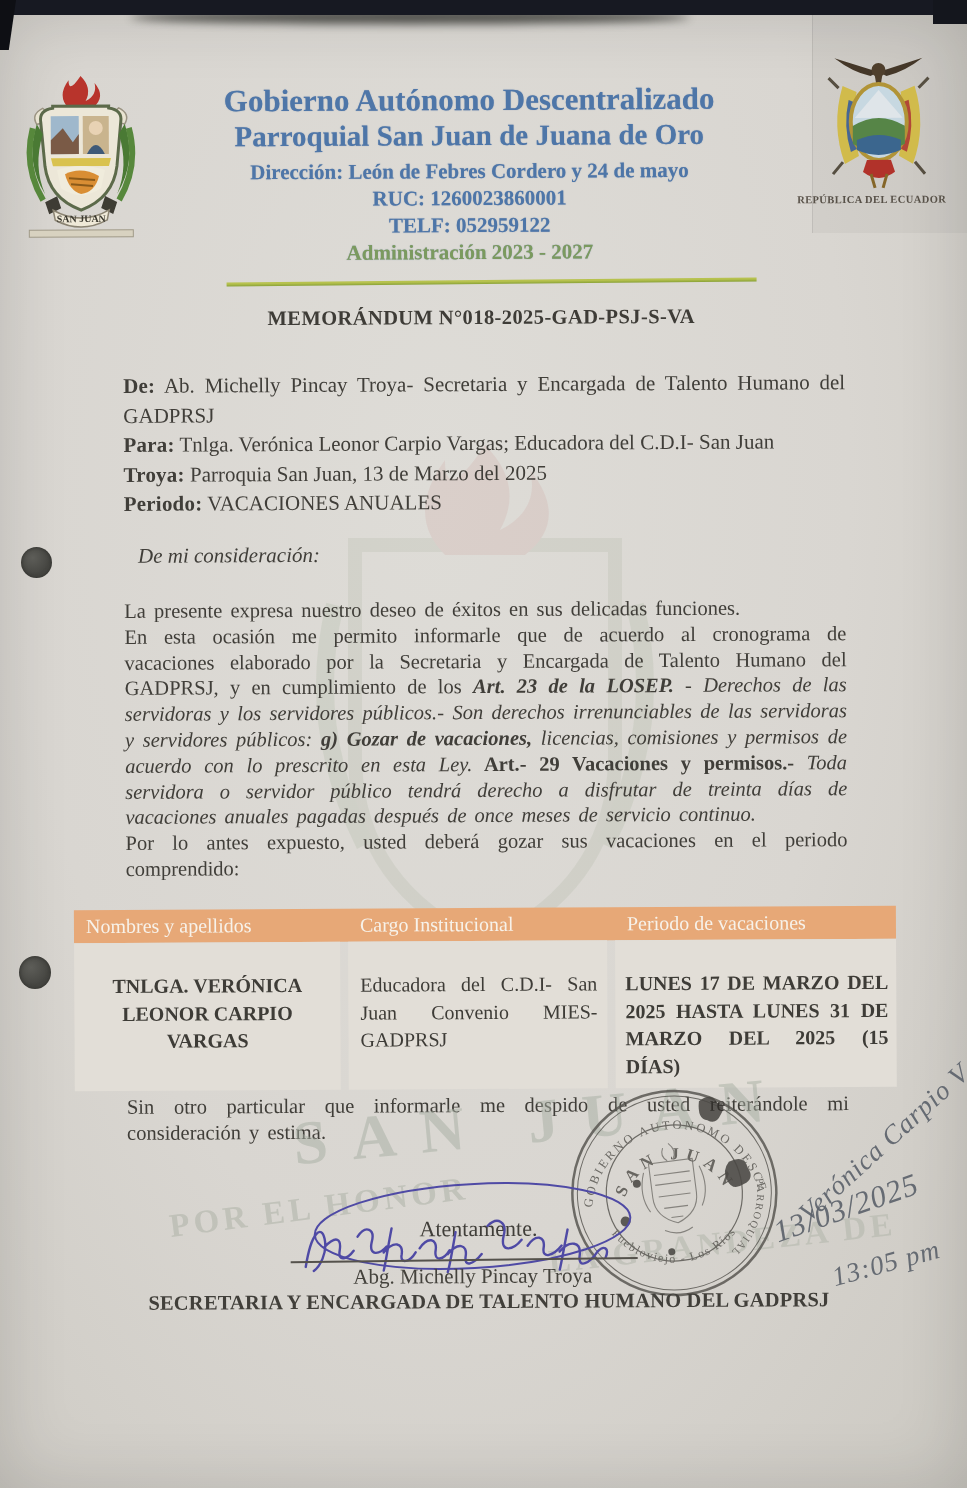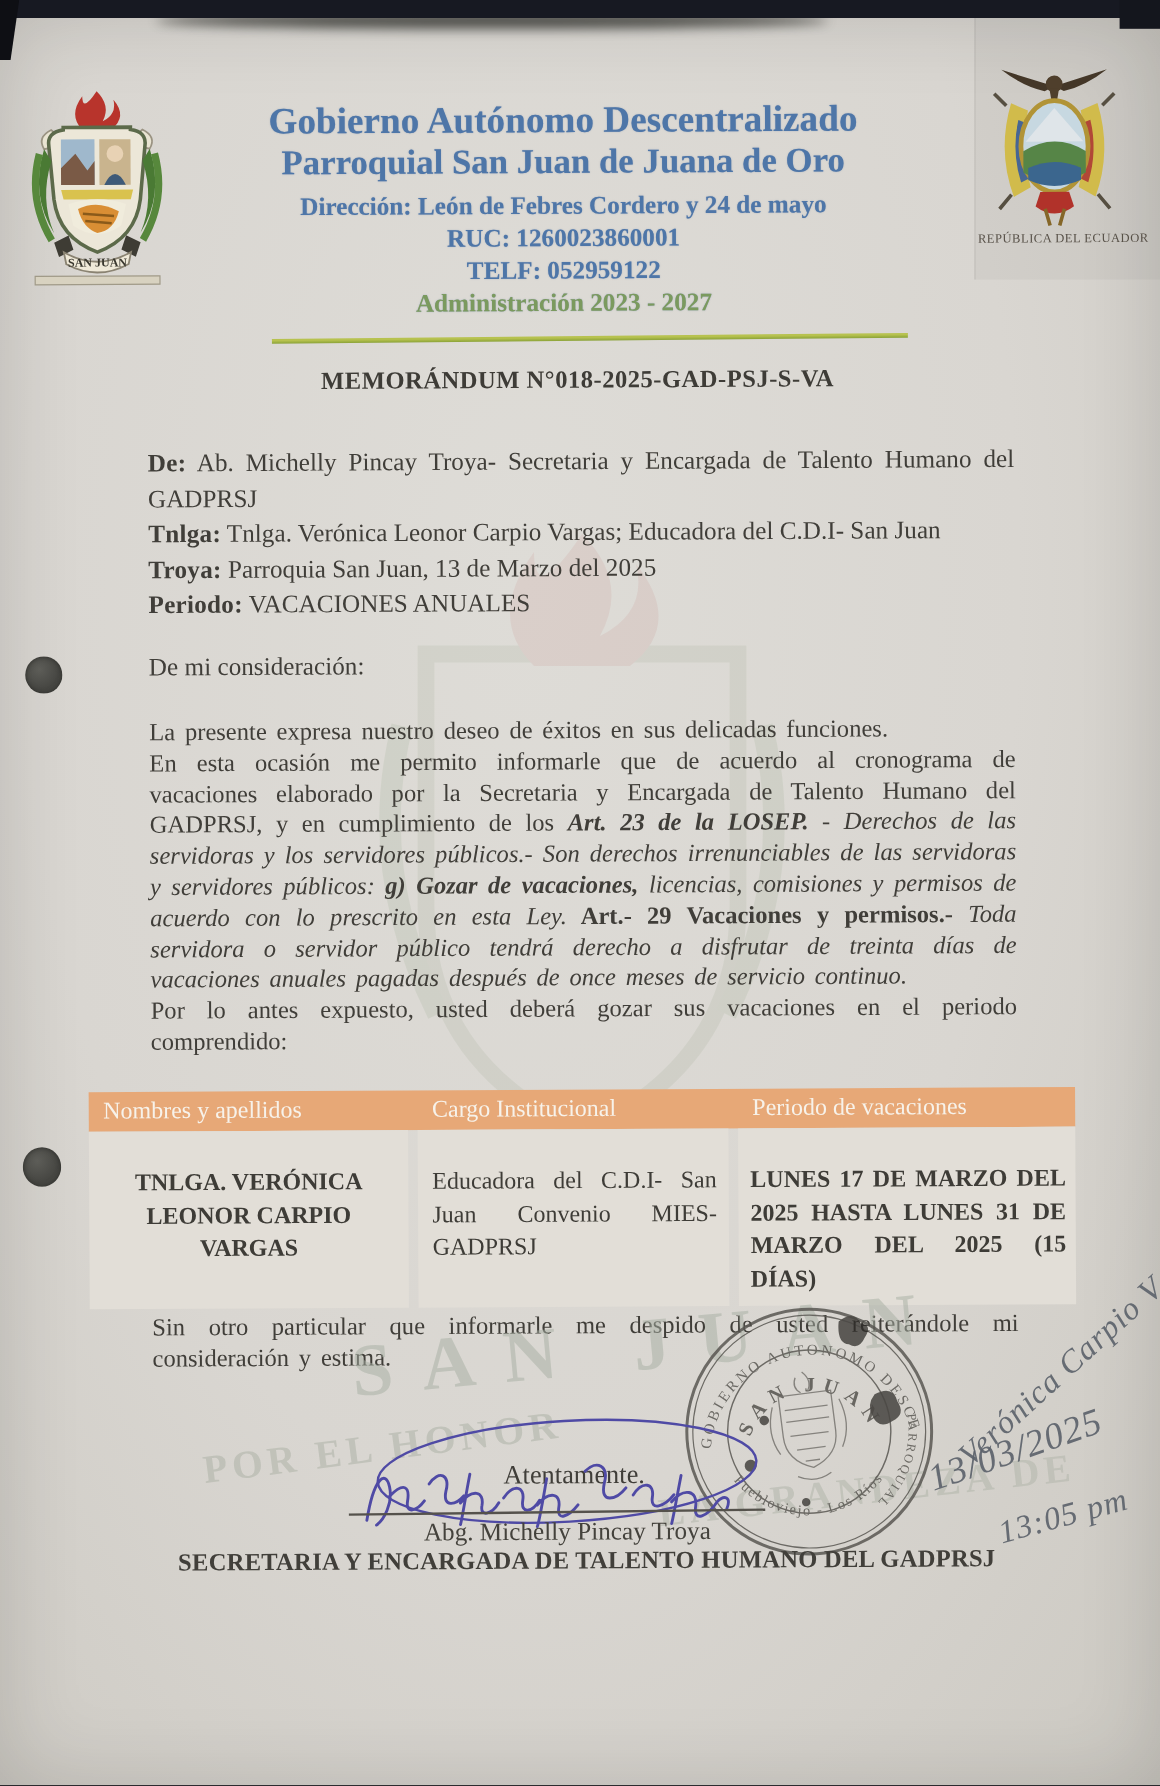--- a/index.html
+++ b/index.html
@@ -27,32 +27,32 @@
   
   .hdr-text{position:absolute;left:150px;top:82px;width:645px;text-align:center;color:#4e76a8;
             text-shadow:0 0 1px rgba(60,95,150,.5);}
   .hdr-l1{font-size:31px;font-weight:bold;line-height:1.15;}
   .hdr-l2{font-size:29px;font-weight:bold;line-height:1.2;}
   .hdr-l3{font-size:21px;font-weight:bold;margin-top:6px;line-height:1.25;}
   .hdr-l4,.hdr-l5{font-size:21px;font-weight:bold;line-height:1.3;}
   .hdr-admin{font-size:21px;font-weight:bold;color:#7b9a5e;line-height:1.3;}
   .green-rule{position:absolute;left:229px;top:280px;width:530px;height:4px;
               background:linear-gradient(#b7c24f 35%,#8aa238 100%);transform:rotate(-.25deg);}
-  .rep-caption{position:absolute;left:800px;top:196px;width:160px;text-align:right;
-               font-size:10.5px;font-weight:normal;letter-spacing:.4px;color:#5b544b;}
+  .rep-caption{position:absolute;left:800px;top:196px;width:160px;text-align:left;
+               font-size:10.5px;font-weight:bold;letter-spacing:.4px;color:#5b544b;}
   .arms-left{position:absolute;left:26px;top:68px;}
   .arms-right{position:absolute;left:812px;top:58px;}
 
   
   .doc-title{position:absolute;left:0;top:306px;width:967px;text-align:center;
              font-size:20.5px;font-weight:bold;letter-spacing:.4px;color:#3e3c37;}
   .meta{position:absolute;left:125px;top:370px;width:722px;font-size:21px;
         line-height:29.5px;color:#403e39;text-align:justify;}
   .meta b{letter-spacing:.2px;}
-  .salutation{position:absolute;left:125px;top:542px;font-size:21px;color:#403e39;}
+  .salutation{position:absolute;left:139px;top:542px;font-size:21px;color:#403e39;font-style:italic;}
   .body-block{position:absolute;left:125px;top:597px;width:722px;font-size:20.5px;
               line-height:25.8px;color:#403e39;text-align:justify;word-spacing:3px;}
   .body-block .b{font-weight:bold;}
   .body-block .i{font-style:italic;}
   .body-block .bi{font-weight:bold;font-style:italic;}
 
   
   .vac-table{position:absolute;left:73px;top:908px;width:822px;}
   .vac-head{display:flex;gap:8px;background:#e7a877;height:33px;align-items:center;
             color:#f7f2ea;font-size:20px;}
@@ -154,21 +154,21 @@
       <path d="M58 104 L82 104 L86 116 Q70 128 54 116 Z" fill="#b8342c"></path>
       <path d="M62 118 L66 132 M78 118 L74 132" stroke="#8a6a2a" stroke-width="3"></path>
       <path d="M30 32 L20 22 M110 32 L120 22 M34 106 L24 118 M106 106 L116 118" stroke="#5a5244" stroke-width="3"></path>
     </svg>
     <div class="rep-caption">REPÚBLICA DEL ECUADOR</div>
 
     <div class="doc-title">MEMORÁNDUM N°018-2025-GAD-PSJ-S-VA</div>
 
     <div class="meta">
       <div><b>De:</b><span> Ab. Michelly Pincay Troya- Secretaria y Encargada de Talento Humano del GADPRSJ</span></div>
-      <div><b>Tnlga:</b><span> Tnlga. Verónica Leonor Carpio Vargas; Educadora del C.D.I- San Juan</span></div>
+      <div><b>Para:</b><span> Tnlga. Verónica Leonor Carpio Vargas; Educadora del C.D.I- San Juan</span></div>
       <div><b>Troya:</b><span> Parroquia San Juan, 13 de Marzo del 2025</span></div>
       <div><b>Periodo:</b><span> VACACIONES ANUALES</span></div>
     </div>
 
     <div class="salutation">De mi consideración:</div>
 
     <div class="body-block">
       <div>La presente expresa nuestro deseo de éxitos en sus delicadas funciones.</div>
       <div><span>En esta ocasión me permito informarle que de acuerdo al cronograma de vacaciones elaborado por la Secretaria y Encargada de Talento Humano del GADPRSJ, y  en cumplimiento de los </span><span class="bi">Art. 23 de la LOSEP.</span><span class="i"> - Derechos de las servidoras y los servidores públicos.- Son derechos irrenunciables de las servidoras y servidores públicos: </span><span class="bi">g) Gozar de vacaciones,</span><span class="i"> licencias, comisiones y permisos de acuerdo con lo prescrito en esta Ley.</span><span class="b"> Art.- 29 Vacaciones y permisos.- </span><span class="i">Toda servidora o servidor público tendrá derecho a disfrutar de treinta días de vacaciones anuales pagadas después de once meses de servicio continuo.</span></div>
       <div>Por lo antes expuesto, usted deberá gozar sus vacaciones en el periodo comprendido:</div>

